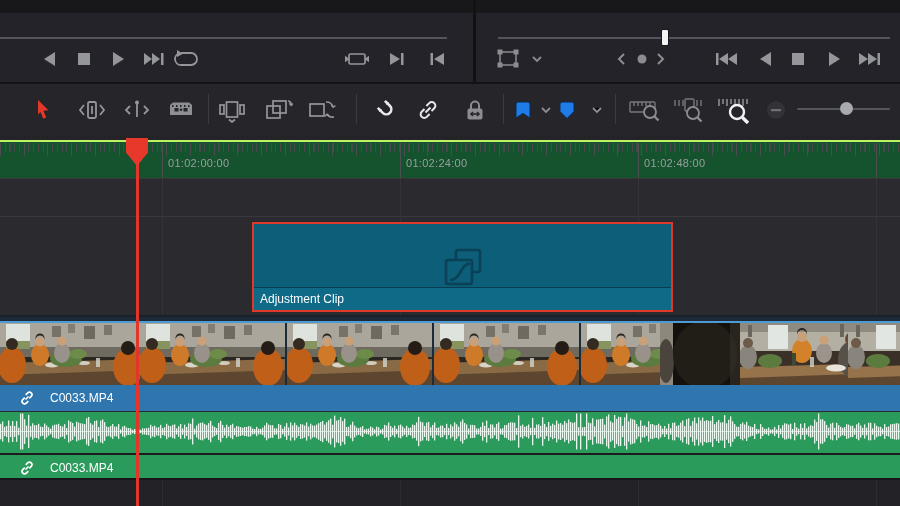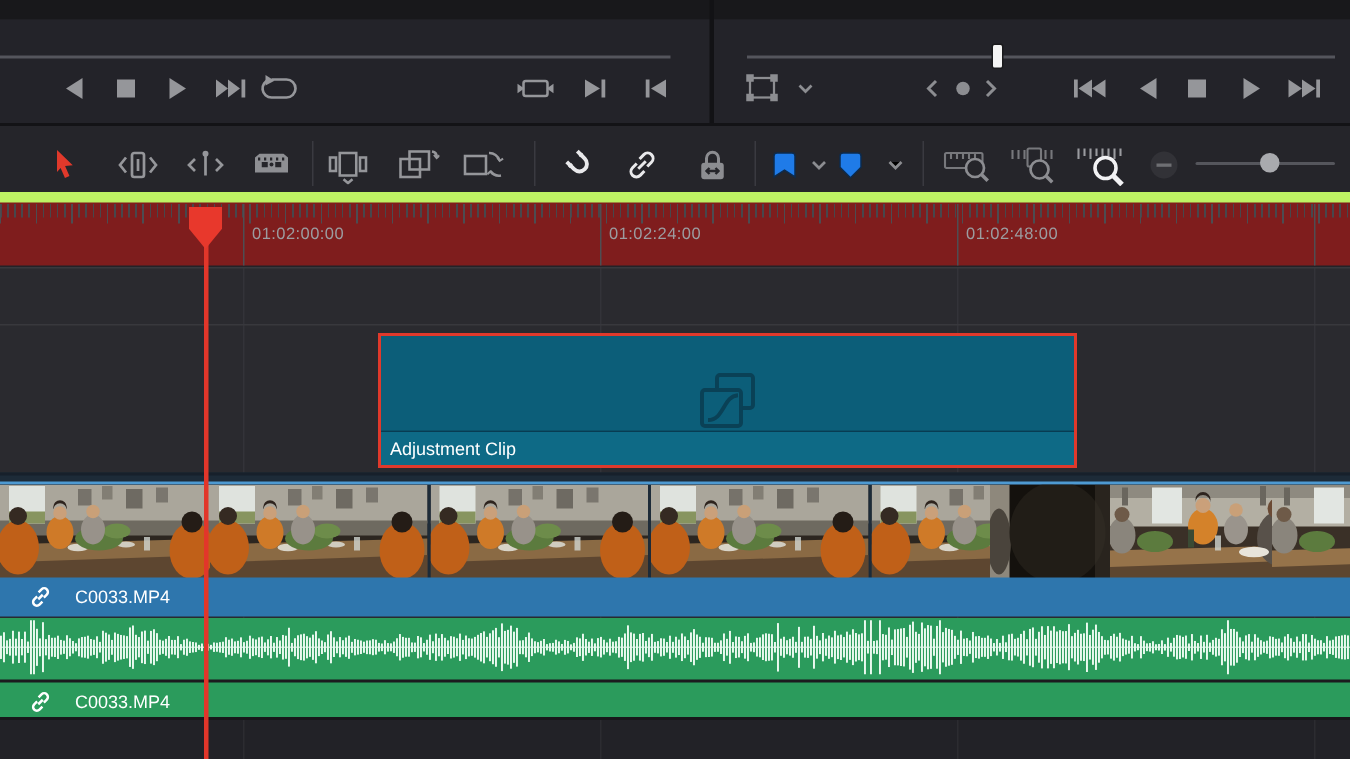--- a/index.html
+++ b/index.html
@@ -17,21 +17,21 @@
   .bar-sep{top:82px;left:0;width:900px;height:2px;background:#131316;}
   .tbtn{position:absolute;top:45px;width:28px;height:28px;display:flex;align-items:center;justify-content:center;}
   .tbtn svg{display:block;}
   
   .toolbar{top:84px;left:0;width:900px;height:52px;background:#25252a;}
   .tool{position:absolute;top:10px;width:32px;height:32px;display:flex;align-items:center;justify-content:center;}
   .vsep{position:absolute;top:10px;width:1px;height:30px;background:#3a3a40;}
   .zoom-slider-track{position:absolute;left:797px;top:24px;width:93px;height:2px;background:#55565c;border-radius:1px;}
   .zoom-slider-handle{position:absolute;left:840px;top:18px;width:13px;height:13px;border-radius:50%;background:#a9aaae;}
   
-  .ruler{top:128px;left:0;width:900px;height:42px;background:#7f1d1d;border-top:7px solid #bef264;}
+  .ruler{top:140px;left:0;width:900px;height:42px;background:#14532d;border-top:2px solid #bef264;}
   .ruler-ticks{position:absolute;top:1px;left:0;width:900px;height:9px;
     background:repeating-linear-gradient(to right,#47474c 0 1px,transparent 1px 4.75px);}
   .ruler-ticks2{position:absolute;top:1px;left:0;width:900px;height:13px;
     background:repeating-linear-gradient(to right,#4c4c51 0 1px,transparent 1px 23.75px);}
   .ruler-major{position:absolute;top:1px;width:1px;height:41px;background:#4e4e53;}
   .tc{position:absolute;top:15px;font-size:11px;color:#9c9ca0;letter-spacing:.3px;}
   
   .tracks-bg{top:178px;left:0;width:900px;height:302px;background:#2a2a2f;}
   .bottom-bg{top:480px;left:0;width:900px;height:26px;background:#222227;}
   .gridline{position:absolute;top:178px;width:1px;height:302px;background:#333339;}
@@ -360,21 +360,21 @@
       <div class="gridline" style="left: 400px;"></div>
       <div class="gridline-b" style="left: 400px;"></div>
       <div class="gridline" style="left: 638px;"></div>
       <div class="gridline-b" style="left: 638px;"></div>
       <div class="gridline" style="left: 876px;"></div>
       <div class="gridline-b" style="left: 876px;"></div>
     </div>
   <div class="rowline" style="top:178px"></div>
   <div class="rowline" style="top:216px"></div>
 
-  <div class="abs adj-clip" style="left: 252px; width: 466px; text-decoration: underline;">
+  <div class="abs adj-clip" style="left: 252px; width: 421px; text-decoration: underline;">
     <svg class="adj-icon" width="44" height="40" viewBox="0 0 44 40">
       <g fill="none" stroke="#0a4156" stroke-width="2.6">
         <rect x="15" y="2" width="24" height="22" rx="2"></rect>
         <rect x="5" y="12" width="26" height="24" rx="2" fill="#0c5e79"></rect>
         <path d="M9 32 C 20 32, 19 16, 29 15.5"></path>
       </g>
     </svg>
     <div class="adj-strip">
       <span class="adj-label">Adjustment Clip</span>
     </div>

